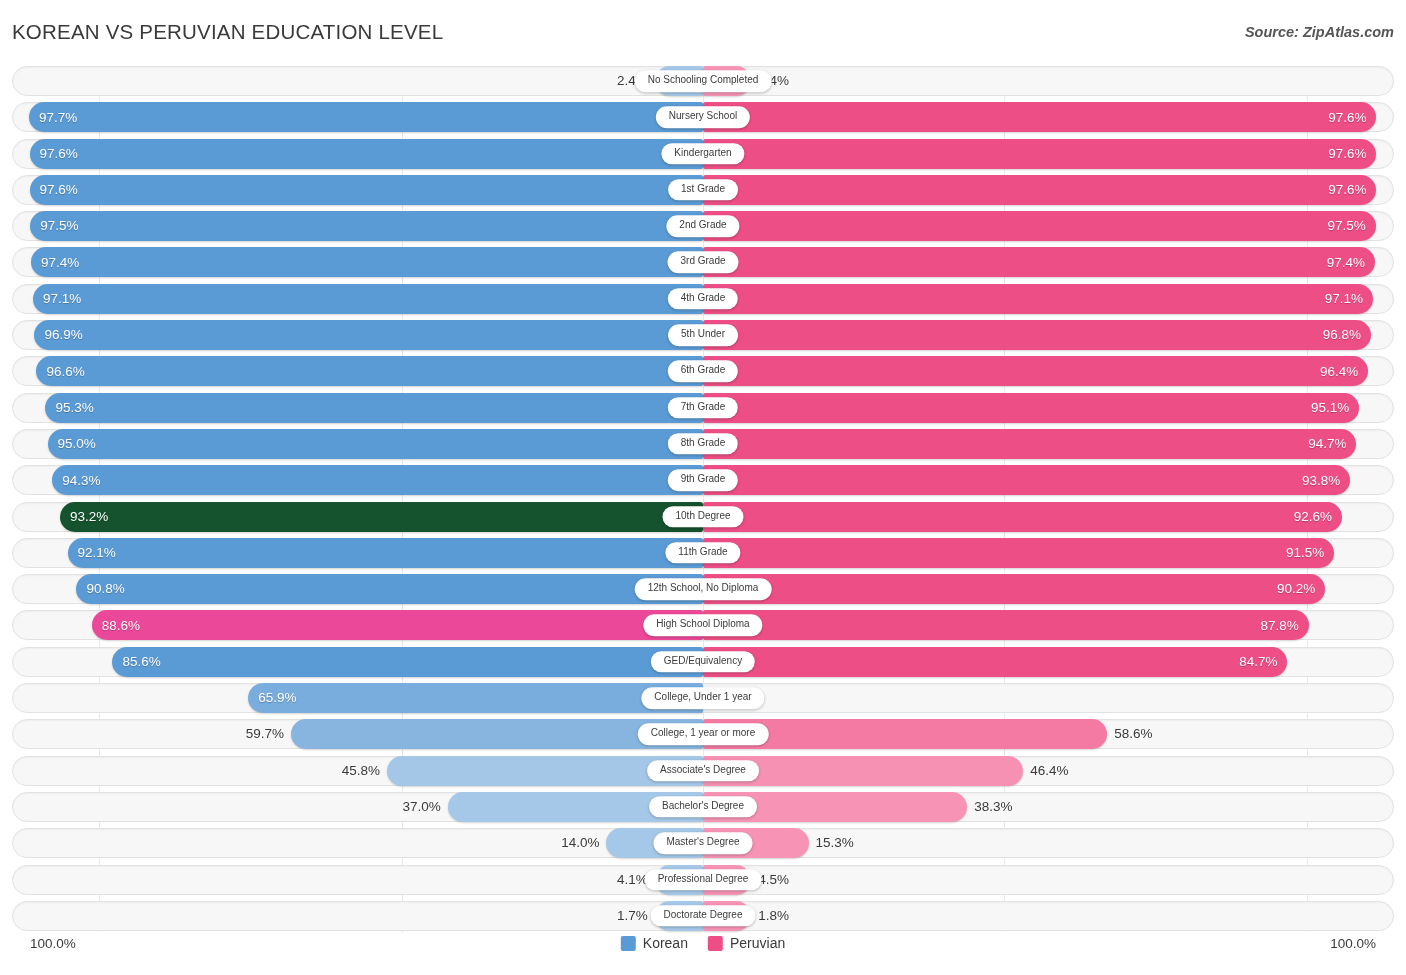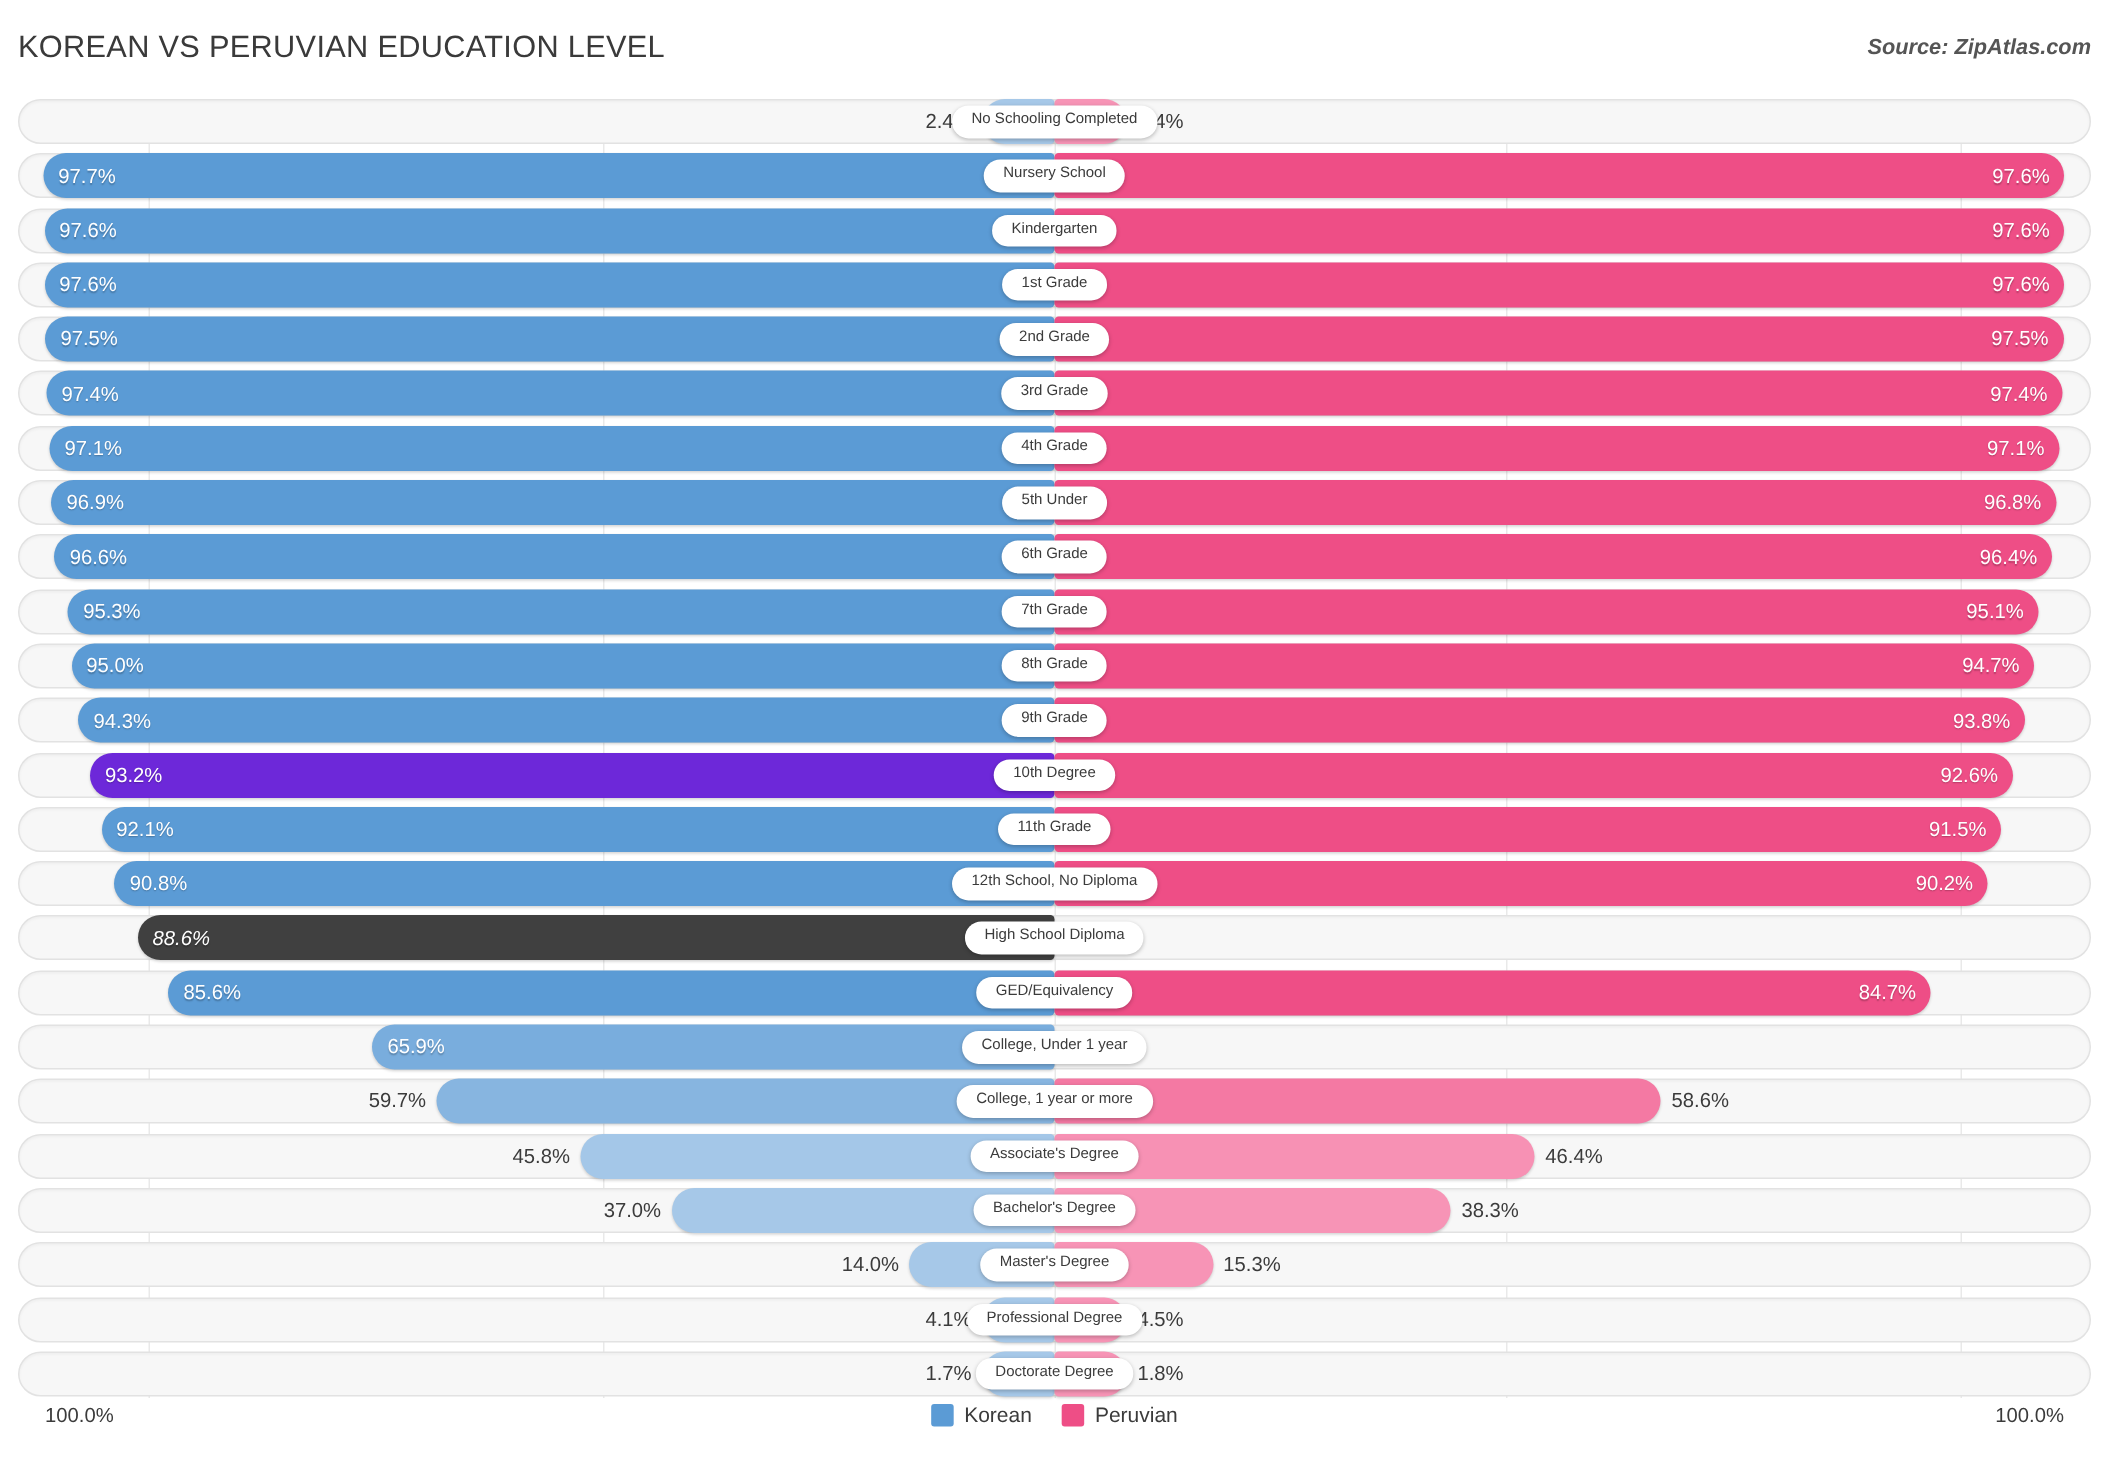--- a/index.html
+++ b/index.html
@@ -352,21 +352,21 @@
         </div>
         <div class="half right">
           <div class="bar" style="width: 93.8%; background: rgb(238, 78, 134);">
             <span class="val inside">93.8%</span>
           </div>
         </div>
         <div class="cat-pill">9th Grade</div>
       </div>
       <div class="row">
         <div class="half left">
-          <div class="bar" style="width: 93.2%; background: #6d28d9;">
+          <div class="bar" style="width: 93.2%; background: #14532d;">
             <span class="val inside">93.2%</span>
           </div>
         </div>
         <div class="half right">
           <div class="bar" style="width: 92.6%; background: rgb(238, 78, 134);">
             <span class="val inside">92.6%</span>
           </div>
         </div>
         <div class="cat-pill">10th Degree</div>
       </div>
@@ -391,22 +391,27 @@
         </div>
         <div class="half right">
           <div class="bar" style="width: 90.2%; background: rgb(238, 78, 134);">
             <span class="val inside">90.2%</span>
           </div>
         </div>
         <div class="cat-pill">12th School, No Diploma</div>
       </div>
       <div class="row">
         <div class="half left">
-          <div class="bar" style="width: 88.6%; background: #404040; font-style: italic;">
+          <div class="bar" style="width: 88.6%; background: #ec4899;">
             <span class="val inside">88.6%</span>
+          </div>
+        </div>
+        <div class="half right">
+          <div class="bar" style="width: 87.8%; background: rgb(238, 78, 134);">
+            <span class="val inside">87.8%</span>
           </div>
         </div>
         <div class="cat-pill">High School Diploma</div>
       </div>
       <div class="row">
         <div class="half left">
           <div class="bar" style="width: 85.6%; background: rgb(91, 155, 213);">
             <span class="val inside">85.6%</span>
           </div>
         </div>

